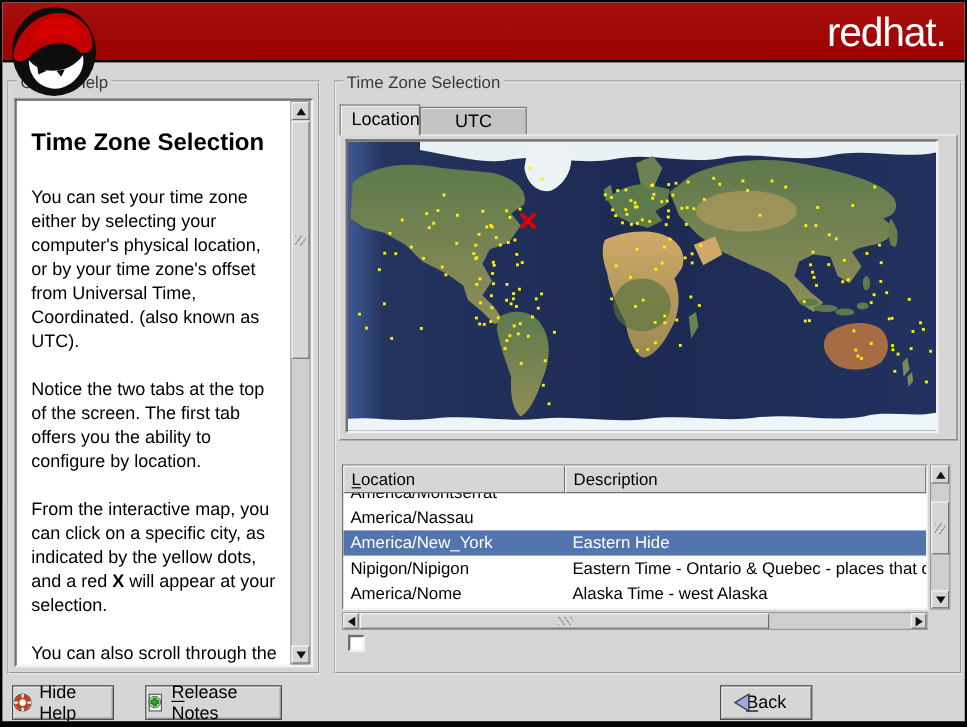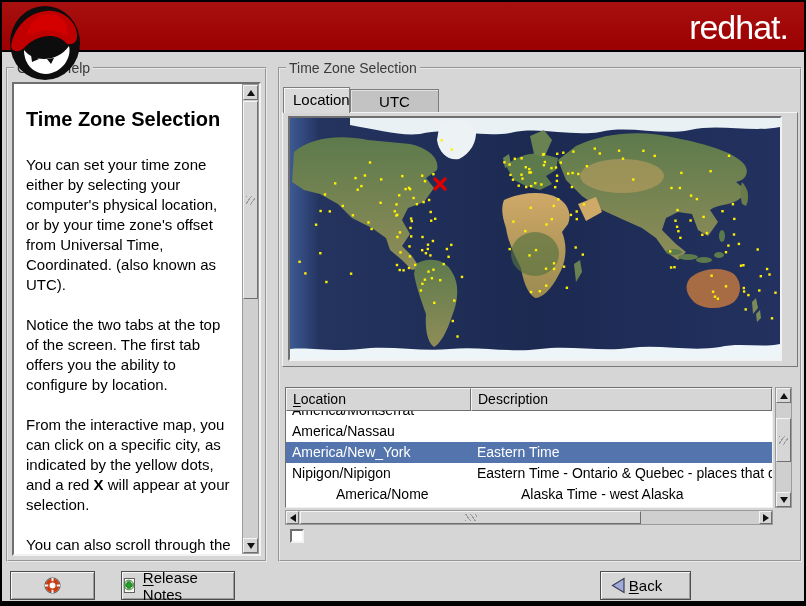--- a/index.html
+++ b/index.html
@@ -447,28 +447,28 @@
           <div class="t-row">
             <div class="t-cell" style="width: 185px;">America/Montserrat</div>
             <div class="t-cell" style="width: 303px;"></div>
           </div>
           <div class="t-row">
             <div class="t-cell" style="width: 185px;">America/Nassau</div>
             <div class="t-cell" style="width: 303px;"></div>
           </div>
           <div class="t-row selected">
             <div class="t-cell" style="width: 185px;">America/New_York</div>
-            <div class="t-cell" style="width: 303px;">Eastern Time</div>
+            <div class="t-cell" style="width: 303px;">Eastern Hide</div>
           </div>
           <div class="t-row">
             <div class="t-cell" style="width: 185px;">Nipigon/Nipigon</div>
             <div class="t-cell" style="width: 303px;">Eastern Time - Ontario &amp; Quebec - places that did n</div>
           </div>
           <div class="t-row">
-            <div class="t-cell" style="width: 185px; margin-left: 44px;">America/Nome</div>
+            <div class="t-cell" style="width: 185px;">America/Nome</div>
             <div class="t-cell" style="width: 303px;">Alaska Time - west Alaska</div>
           </div>
         </div>
     </div>
   </div>
 
   <div class="vscroll" style="left:773px; top:385px; height:121px; z-index:4;">
     <div class="sb-btn" style="left:0; top:0; width:15px; height:15px;">
         <span class="tri up"></span>
       </div>
@@ -501,32 +501,33 @@
       <circle cx="8.5" cy="8.5" r="7.6" fill="#f2f2f2" stroke="#444" stroke-width="1"></circle>
       <circle cx="8.5" cy="8.5" r="5" fill="none" stroke="#cc3b12" stroke-width="4"></circle>
       <circle cx="8.5" cy="8.5" r="2.4" fill="#fff"></circle>
       <g stroke="#f2f2f2" stroke-width="2">
         <line x1="8.5" y1="0.8" x2="8.5" y2="4.2"></line>
           <line x1="8.5" y1="12.8" x2="8.5" y2="16.2"></line>
         <line x1="0.8" y1="8.5" x2="4.2" y2="8.5"></line>
           <line x1="12.8" y1="8.5" x2="16.2" y2="8.5"></line>
       </g>
     </svg>
+    <span><span>Hide </span><u>H</u><span>elp</span></span>
   </div>
 
   <div class="btn" style="left:119px; top:569px; width:114px;align-items:center;">
     <svg class="icon" width="16" height="17" viewBox="0 0 16 17">
       <rect x="2.5" y="1" width="11" height="15" fill="#f8f8f4" stroke="#555" stroke-width="1"></rect>
       <circle cx="7.5" cy="8" r="5.2" fill="#bfe8bf" stroke="#1c6b1c" stroke-width="0.8"></circle>
       <path d="M6,4.5 h3 v2 h2 v3 h-2 v2 h-3 v-2 h-2 v-3 h2 Z" fill="#2ca02c" stroke="#0f5a0f" stroke-width="0.7"></path>
     </svg>
     <span><u>R</u><span>elease Notes</span></span>
   </div>
 
-  <div class="btn" style="left:598px; top:569px; width:91px;">
+  <div class="btn" style="left:598px; top:569px; width:77px;">
     <svg class="icon" width="15" height="17" viewBox="0 0 15 17" style="position:absolute; left:10px;">
       <polygon points="13,1.5 13,15.5 1.5,8.5" fill="#9fabd8" stroke="#3c3c55" stroke-width="1.2"></polygon>
     </svg>
     <span><u>B</u><span>ack</span></span>
   </div>
 
 
 </div>
 
 </body></html>

